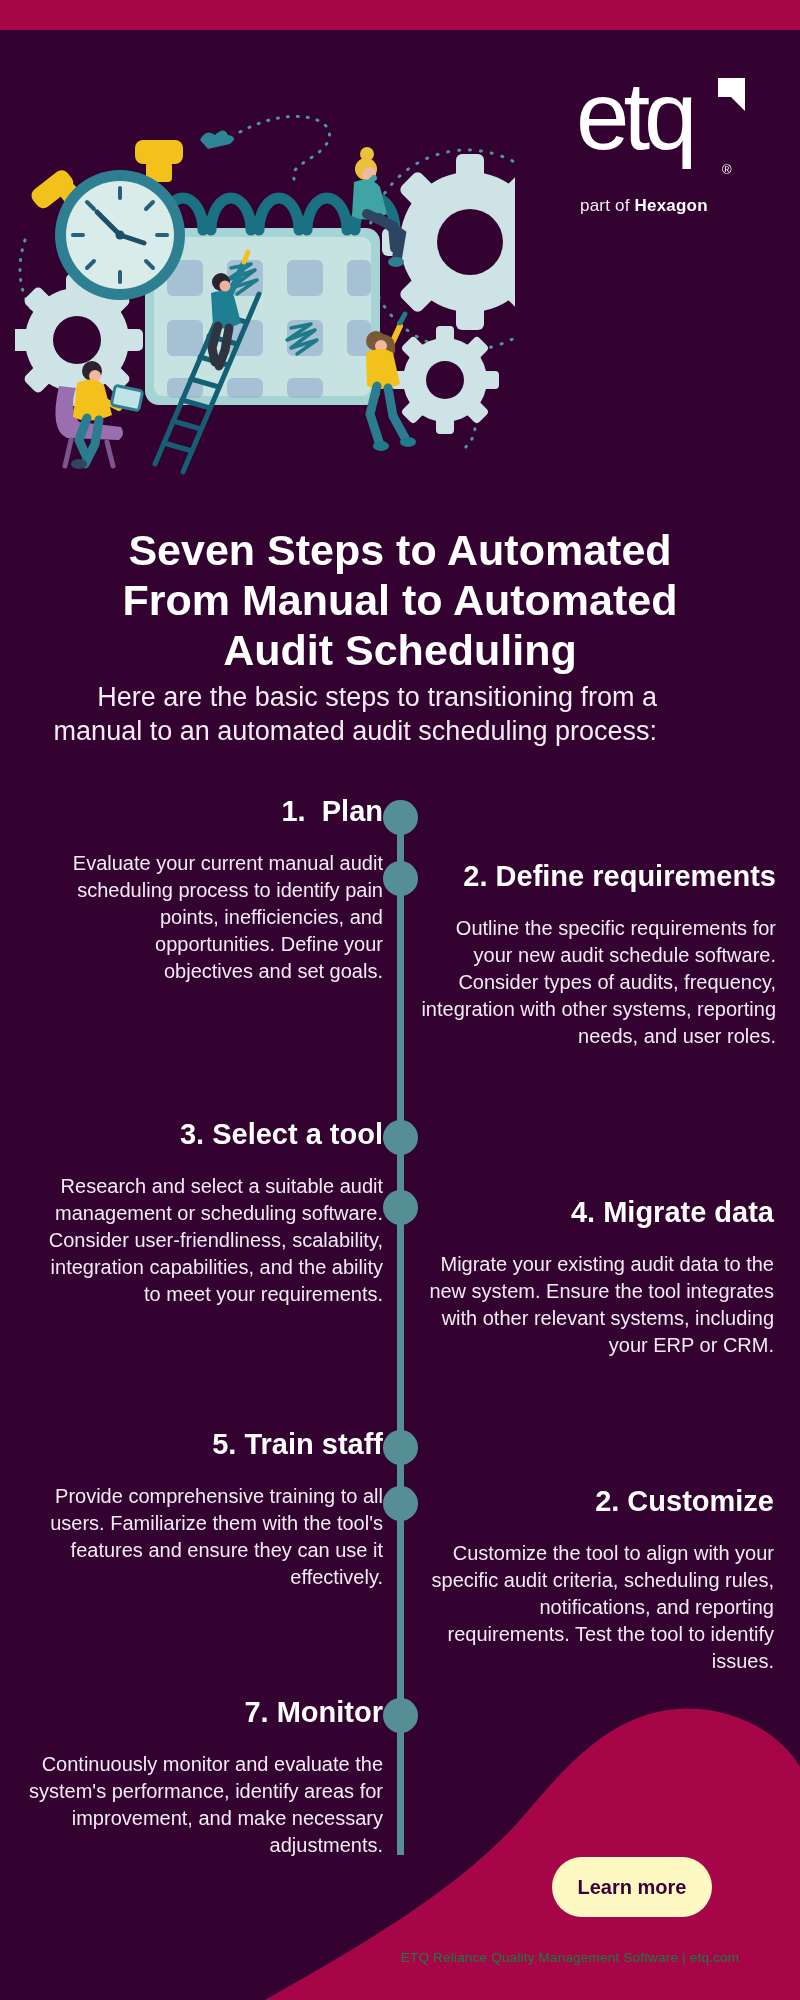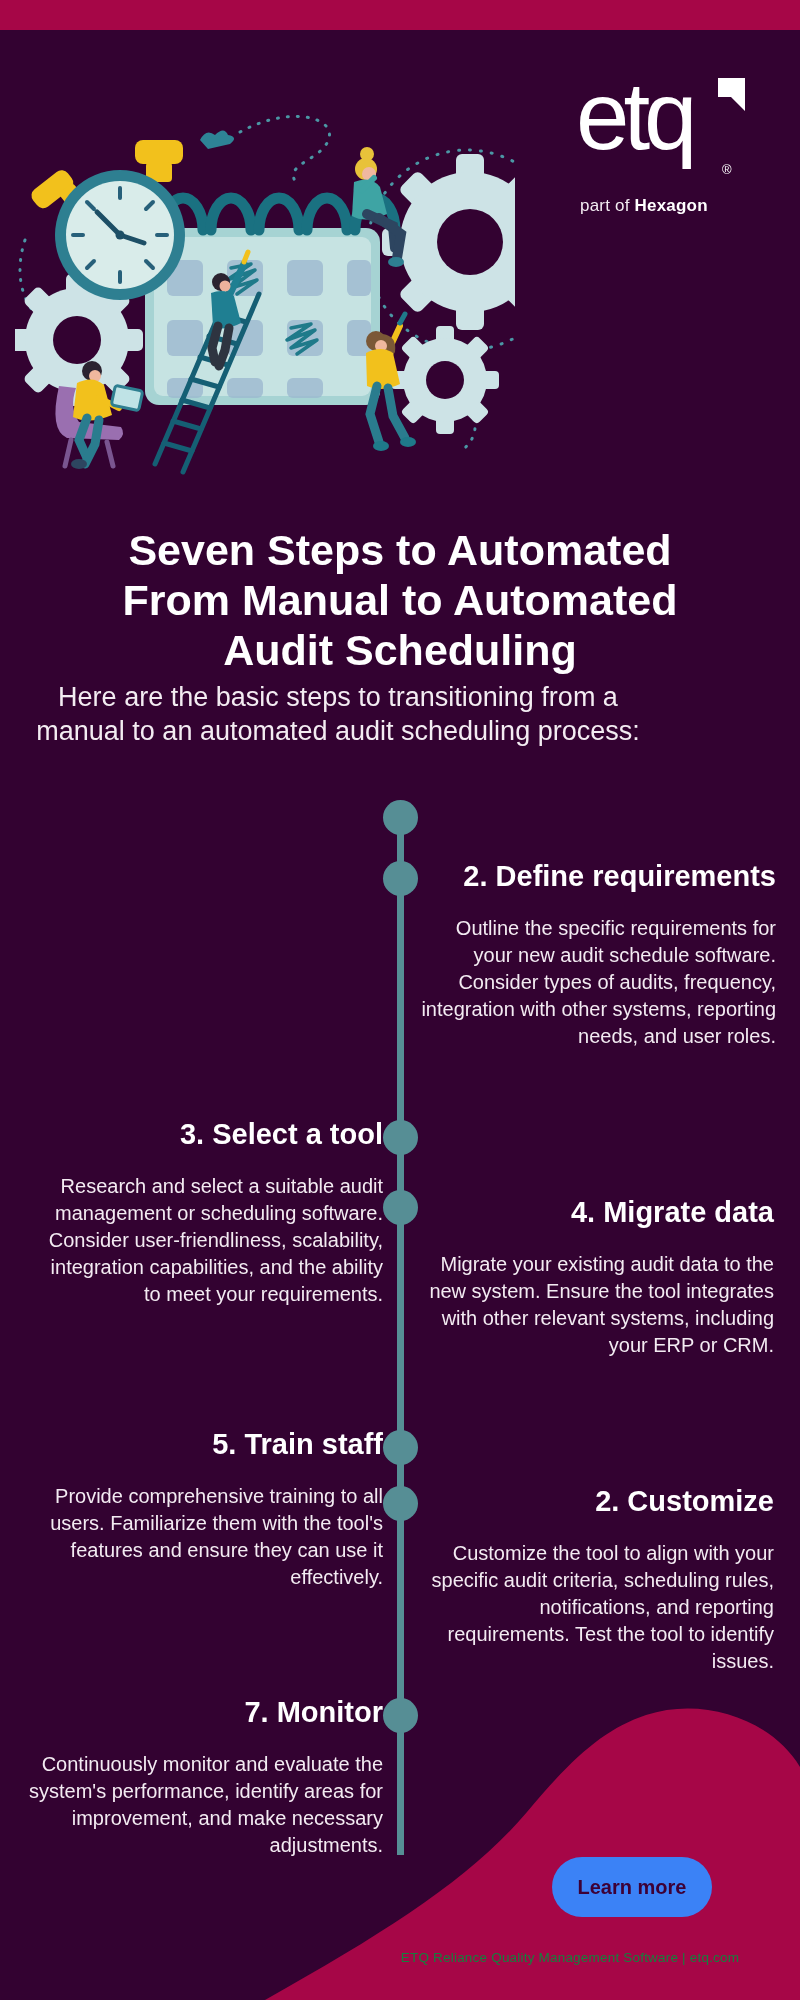--- a/index.html
+++ b/index.html
@@ -21,21 +21,21 @@
   .logo-reg{position:absolute;left:146px;top:102px;font-size:13px;color:#fff;}
   .logo-tagline{position:absolute;left:580px;top:196px;font-size:17px;color:#f3ecf2;letter-spacing:.2px;}
   .logo-tagline b{font-weight:700;color:#fff;}
 
   
   .title{
     position:absolute;left:0;top:496px;width:800px;text-align:center;
     font-size:43px;font-weight:700;line-height:1.17;color:#ffffff;
   }
   .subtitle{
-    position:absolute;left:12px;top:680px;width:652px;text-align:center;
+    position:absolute;left:5px;top:680px;width:652px;text-align:right;
     font-size:27px;font-weight:400;line-height:1.27;color:#f3ecf2;
   }
 
   
   .timeline-line{position:absolute;left:397px;top:817px;width:7px;height:1038px;background:#568e95;z-index:4;}
   .timeline-dot{position:absolute;left:383px;width:35px;height:35px;border-radius:50%;background:#568e95;z-index:5;}
 
   
   .step{position:absolute;z-index:3;}
   .step-heading{
@@ -50,21 +50,21 @@
   .s3{top:1118px;width:342px;}
   .s4{top:1196px;width:354px;}
   .s5{top:1428px;width:334px;}
   .s6{top:1485px;width:354px;}
   .s7{top:1696px;width:354px;}
 
   
   .hill{position:absolute;left:0;top:1600px;z-index:2;}
   .learn-more{
     position:absolute;left:552px;top:1857px;width:160px;height:60px;z-index:6;
-    background:#3b82f6;border:none;border-radius:30px;cursor:pointer;
+    background:#fef9c3;border:none;border-radius:30px;cursor:pointer;
     font-family:"Liberation Sans", sans-serif;font-size:20px;font-weight:700;color:#3d0136;
   }
   .footer-credit{
     position:absolute;left:360px;top:1950px;width:420px;text-align:center;z-index:6;
     font-size:13.5px;color:#15803d;letter-spacing:.2px;
   }
 
   .hero{position:absolute;left:15px;top:90px;z-index:1;}
 </style>
 </head>
@@ -255,20 +255,24 @@
 
   <div class="timeline-line"></div>
   <div class="timeline-dot" style="top:800px;"></div>
   <div class="timeline-dot" style="top:861px;"></div>
   <div class="timeline-dot" style="top:1120px;"></div>
   <div class="timeline-dot" style="top:1190px;"></div>
   <div class="timeline-dot" style="top:1430px;"></div>
   <div class="timeline-dot" style="top:1486px;"></div>
   <div class="timeline-dot" style="top:1698px;"></div>
 
+  <section class="step s1 left">
+    <h2 class="step-heading">1.  Plan</h2>
+    <p class="step-body">Evaluate your current manual audit scheduling process to identify pain points, inefficiencies, and opportunities. Define your objectives and set goals.</p>
+  </section>
   <section class="step s2 right">
     <h2 class="step-heading">2. Define requirements</h2>
     <p class="step-body">Outline the specific requirements for your new audit schedule software. Consider types of audits, frequency, integration with other systems, reporting needs, and user roles.</p>
   </section>
   <section class="step s3 left">
     <h2 class="step-heading">3. Select a tool</h2>
     <p class="step-body">Research and select a suitable audit management or scheduling software. Consider user-friendliness, scalability, integration capabilities, and the ability to meet your requirements.</p>
   </section>
   <section class="step s4 right">
     <h2 class="step-heading">4. Migrate data</h2>

